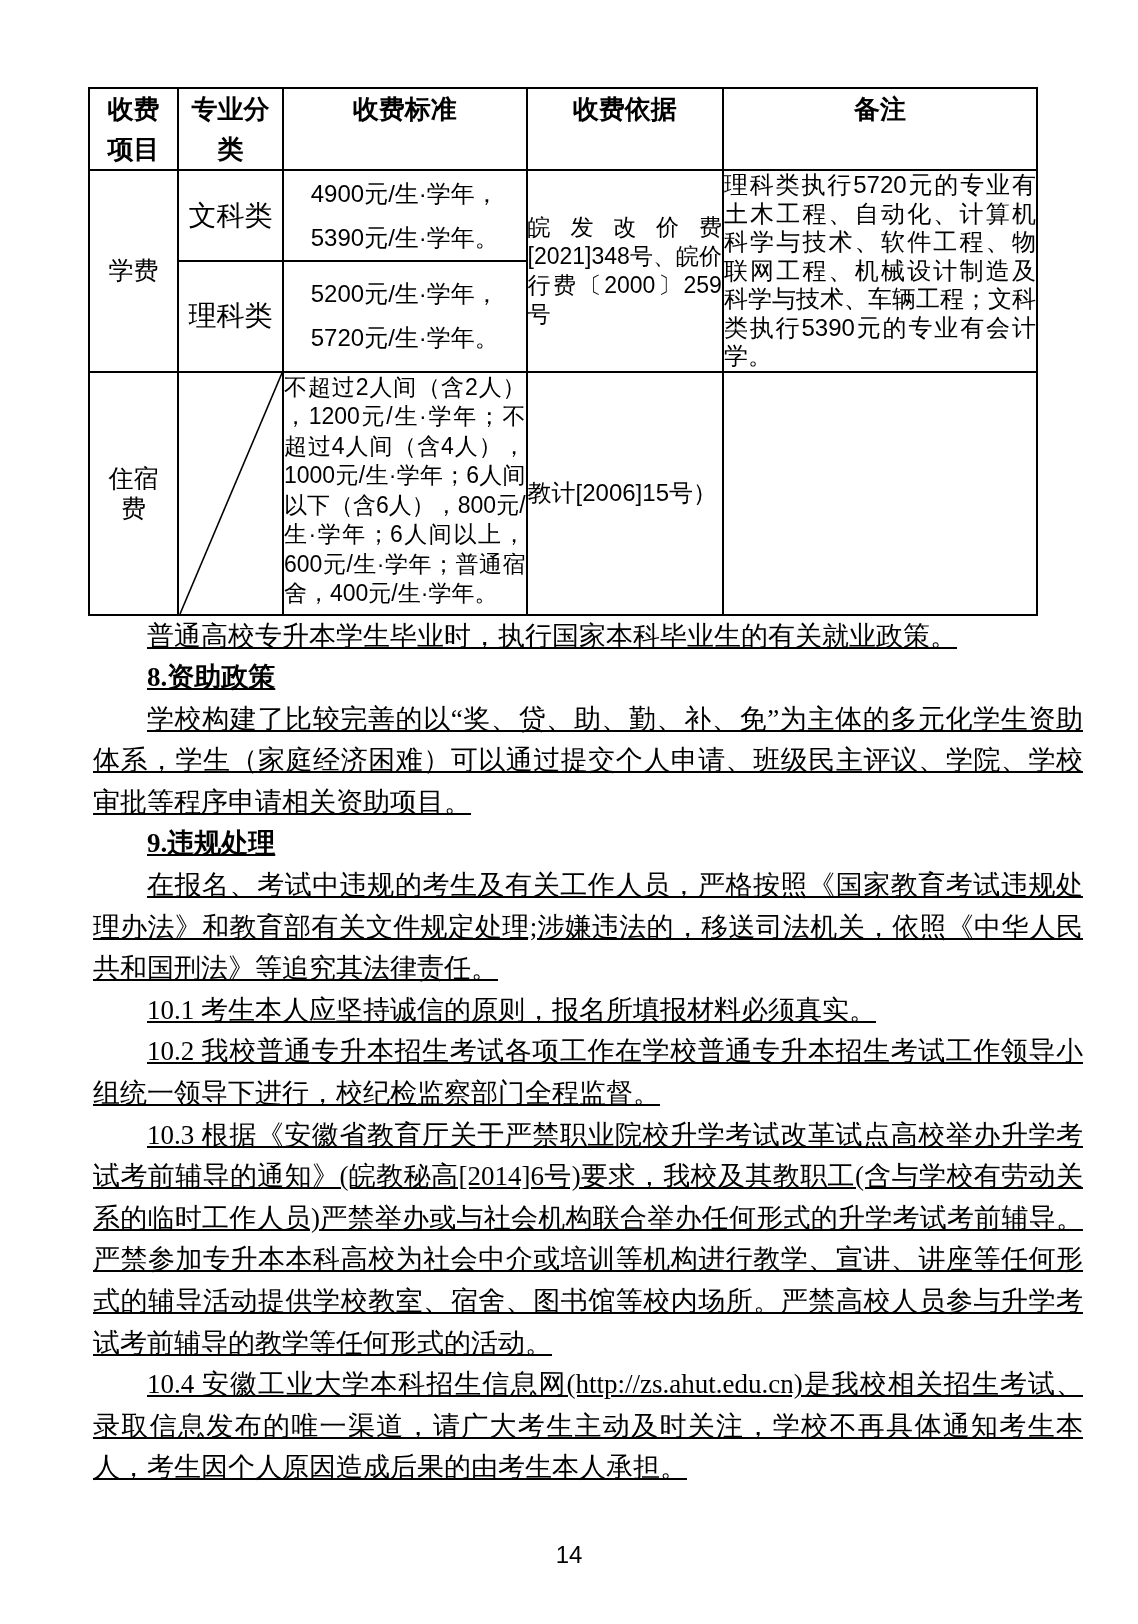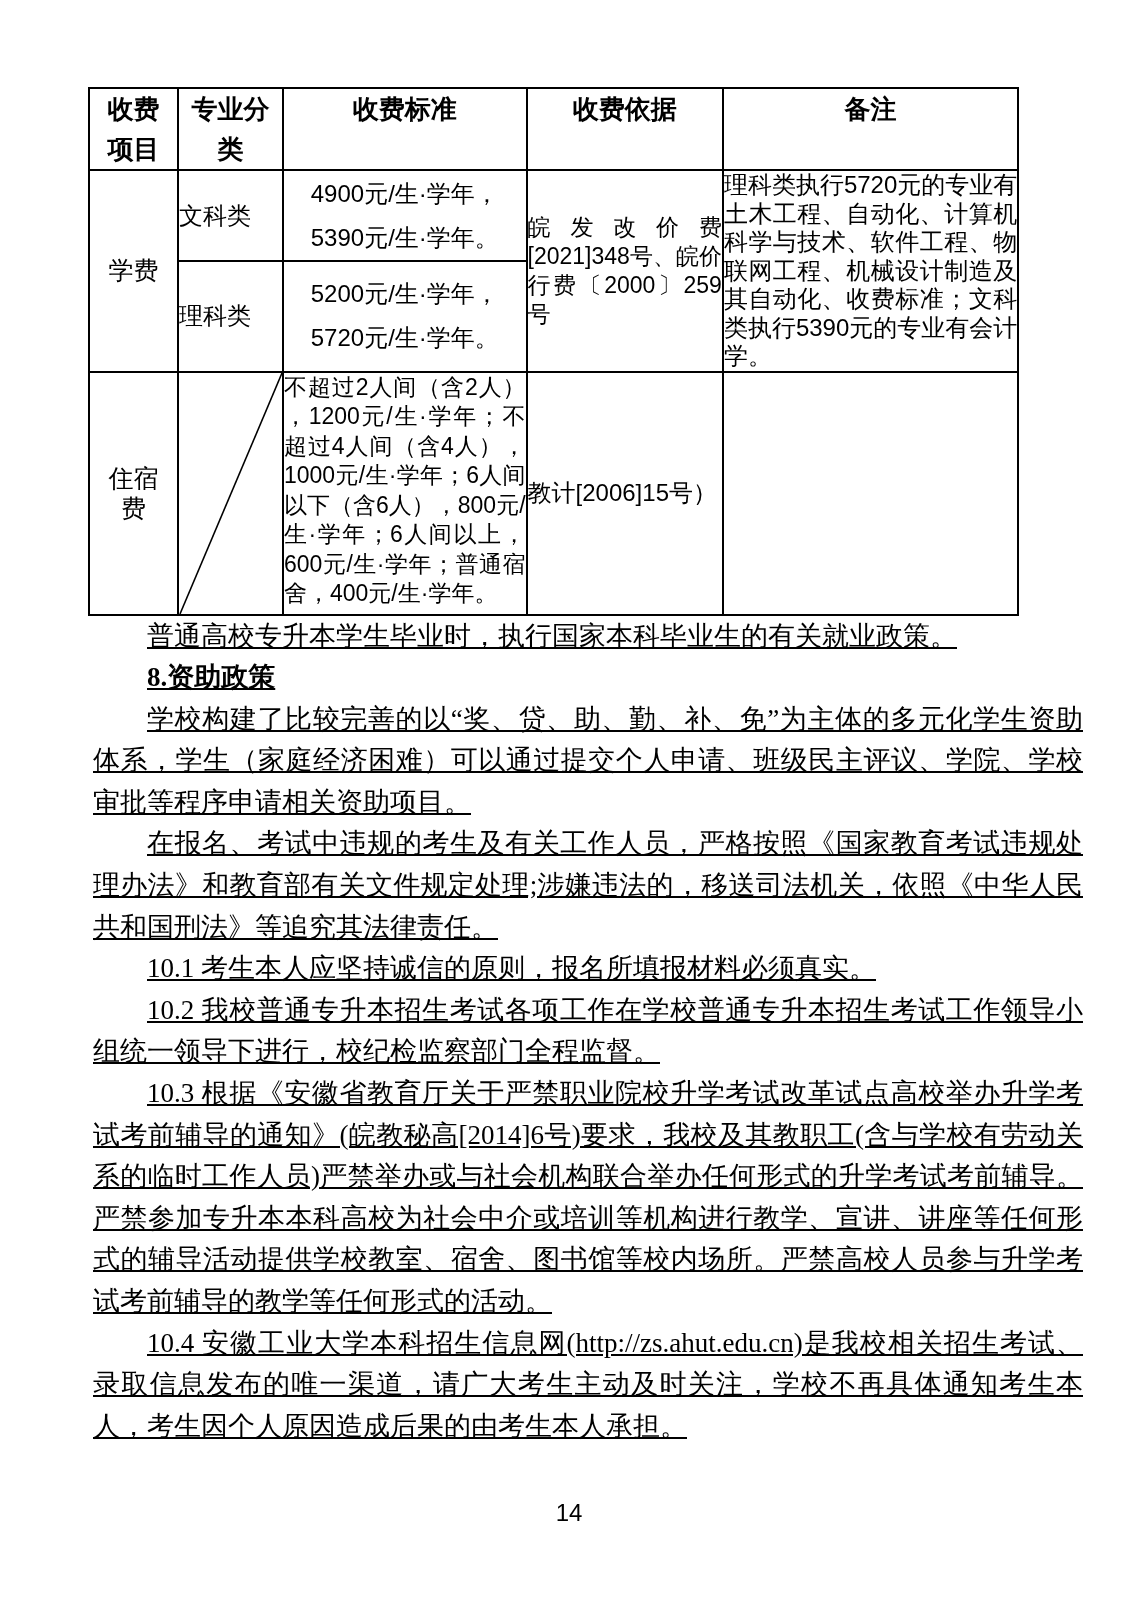--- a/index.html
+++ b/index.html
@@ -20,21 +20,21 @@
   th.hcell{
     font-size:26px;font-weight:bold;line-height:40px;
     vertical-align:top;text-align:center;padding-top:5px;
   }
   td.cell-item{
     text-align:center;vertical-align:middle;font-size:25px;padding-top:82px;
   }
   td.cell-item2{
     text-align:center;vertical-align:middle;font-size:25px;line-height:30px;
   }
-  td.cell-cat{vertical-align:middle;font-size:24px;}
+  td.cell-cat{text-align:center;vertical-align:middle;font-size:28px;}
   td.cell-std-t{text-align:center;vertical-align:middle;font-size:24px;line-height:44px;}
   td.cell-basis1{vertical-align:middle;font-size:23px;line-height:29px;padding:54px 0 0 2px;border-radius:14px;}
   td.cell-remark{vertical-align:top;font-size:24px;line-height:28.5px;padding:4px 2px 0 4px;}
   td.cell-std-h{vertical-align:top;font-size:23px;line-height:29.5px;padding:2px 0 0 2px;}
   td.cell-basis2{vertical-align:middle;font-size:24px;padding-left:1px;}
   td.cell-diag{position:relative;padding:0;}
   td.cell-diag svg{position:absolute;left:0;top:0;width:100%;height:100%;display:block;}
   .jlines .line{text-align:justify;text-align-last:justify;white-space:nowrap;}
   .jlines .line:last-child{text-align-last:left;}
   .clines .line{text-align:center;white-space:nowrap;}
@@ -88,21 +88,21 @@
             <div class="line">皖发改价费</div>
             <div class="line">[2021]348号、皖价</div>
             <div class="line">行费〔2000〕259</div>
             <div class="line">号</div>
           </td>
       <td class="cell-remark jlines" rowspan="2">
             <div class="line">理科类执行5720元的专业有</div>
             <div class="line">土木工程、自动化、计算机</div>
             <div class="line">科学与技术、软件工程、物</div>
             <div class="line">联网工程、机械设计制造及</div>
-            <div class="line">其自动化、收费标准；文科</div>
+            <div class="line">科学与技术、车辆工程；文科</div>
             <div class="line">类执行5390元的专业有会计</div>
             <div class="line">学。</div>
           </td>
     </tr>
     <tr style="height:109px">
       <td class="cell-cat">理科类</td>
       <td class="cell-std-t clines">
             <div class="line">5200元/生·学年，</div>
             <div class="line">5720元/生·学年。</div>
           </td>
@@ -130,20 +130,21 @@
       <td class="cell-basis2">教计[2006]15号）</td>
       <td class="cell-remark"></td>
     </tr>
   </tbody>
     </table>
 
   <div class="body-text">
       <div class="para">普通高校专升本学生毕业时，执行国家本科毕业生的有关就业政策。</div>
       <div class="para heading">8.资助政策</div>
       <div class="para">学校构建了比较完善的以“奖、贷、助、勤、补、免”为主体的多元化学生资助体系，学生（家庭经济困难）可以通过提交个人申请、班级民主评议、学院、学校审批等程序申请相关资助项目。</div>
+      <div class="para heading">9.违规处理</div>
       <div class="para">在报名、考试中违规的考生及有关工作人员，严格按照《国家教育考试违规处理办法》和教育部有关文件规定处理;涉嫌违法的，移送司法机关，依照《中华人民共和国刑法》等追究其法律责任。</div>
       <div class="para">10.1 考生本人应坚持诚信的原则，报名所填报材料必须真实。</div>
       <div class="para">10.2 我校普通专升本招生考试各项工作在学校普通专升本招生考试工作领导小组统一领导下进行，校纪检监察部门全程监督。</div>
       <div class="para">10.3 根据《安徽省教育厅关于严禁职业院校升学考试改革试点高校举办升学考试考前辅导的通知》(皖教秘高[2014]6号)要求，我校及其教职工(含与学校有劳动关系的临时工作人员)严禁举办或与社会机构联合举办任何形式的升学考试考前辅导。严禁参加专升本本科高校为社会中介或培训等机构进行教学、宣讲、讲座等任何形式的辅导活动提供学校教室、宿舍、图书馆等校内场所。严禁高校人员参与升学考试考前辅导的教学等任何形式的活动。</div>
       <div class="para">10.4 安徽工业大学本科招生信息网(http://zs.ahut.edu.cn)是我校相关招生考试、录取信息发布的唯一渠道，请广大考生主动及时关注，学校不再具体通知考生本人，考生因个人原因造成后果的由考生本人承担。</div>
     </div>
 
   <div class="footer">
     <span class="num">14</span>
   </div>

